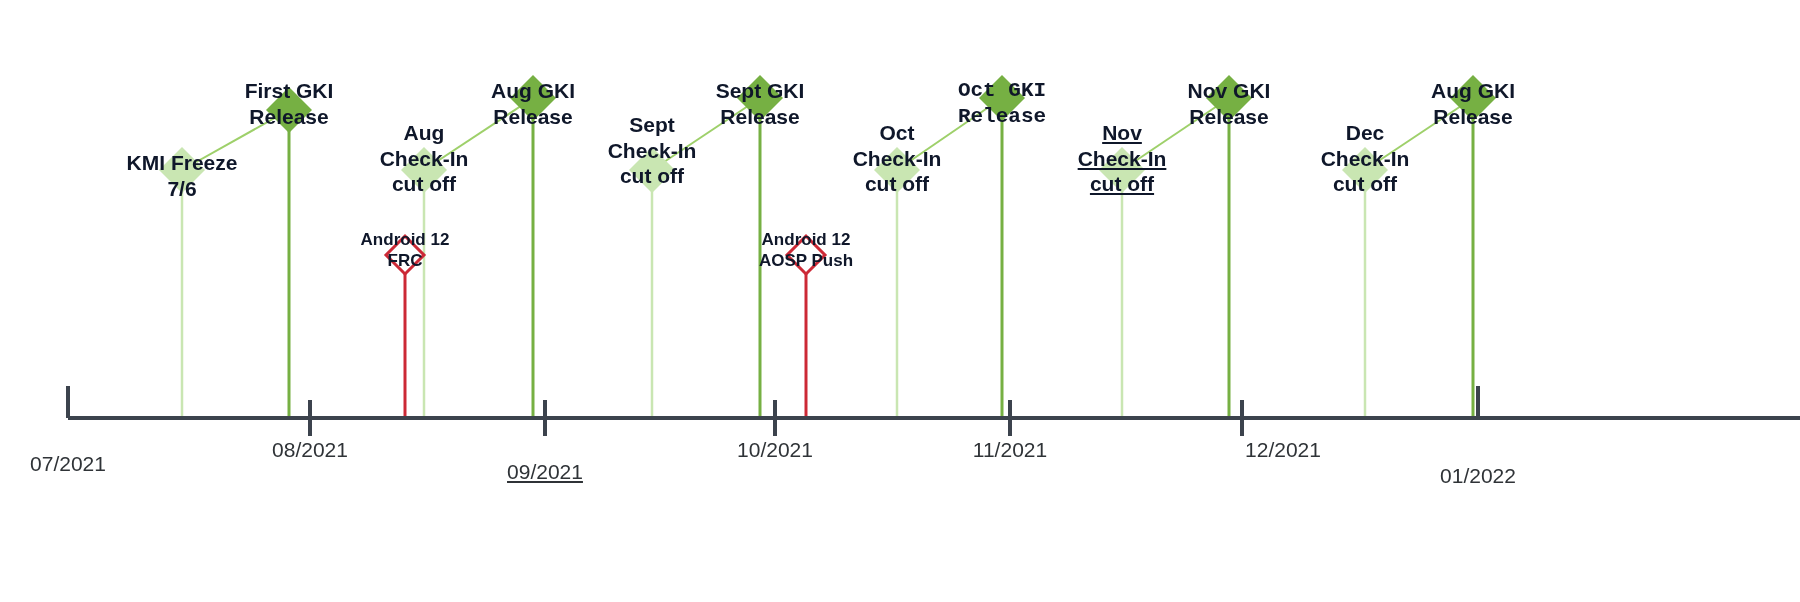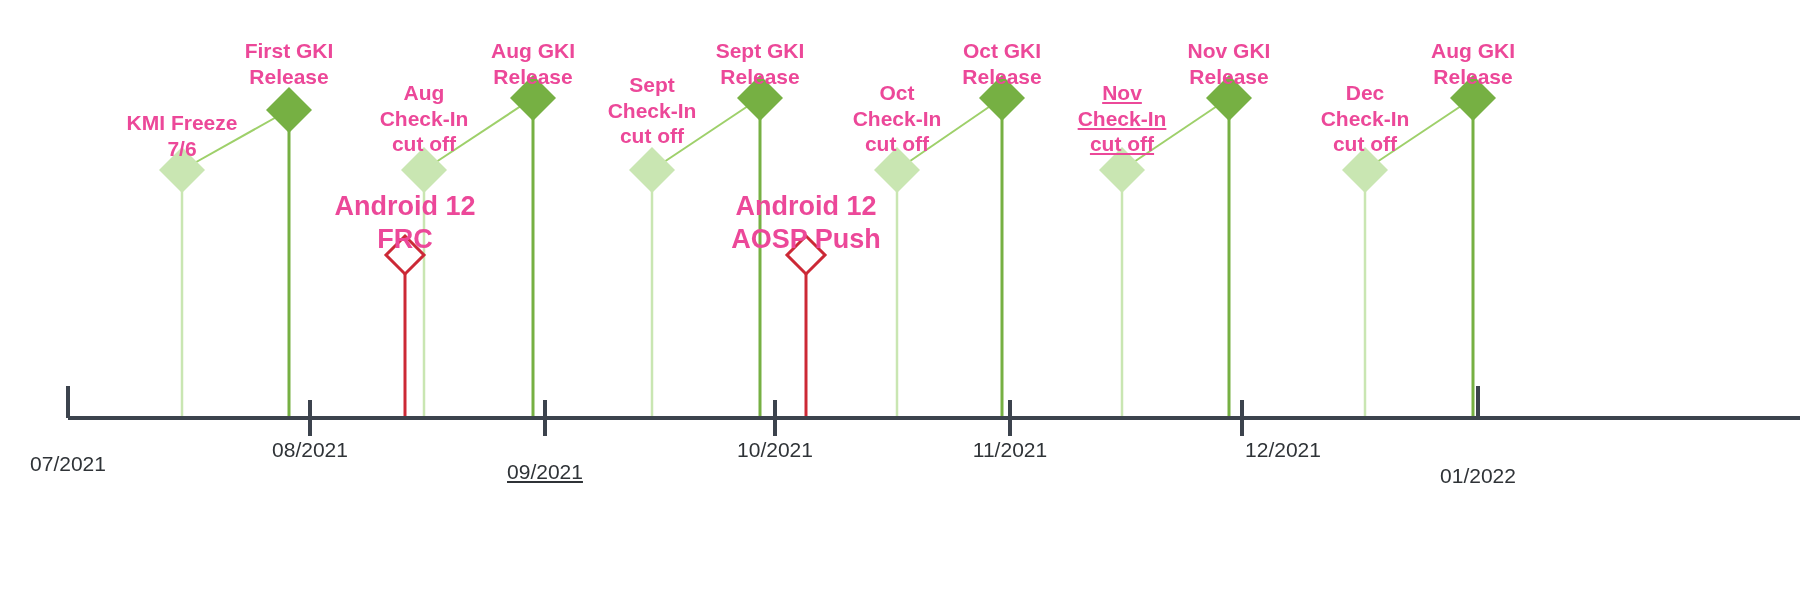--- a/index.html
+++ b/index.html
@@ -1,23 +1,23 @@
 <!DOCTYPE html>
 <html><head>
 <meta charset="utf-8">
 <style>
   html,body{margin:0;padding:0;background:#ffffff;}
   body{width:1800px;height:602px;font-family:"Liberation Sans",sans-serif;overflow:hidden;}
   #stage{position:relative;width:1800px;height:602px;background:#ffffff;}
   #svg{position:absolute;left:0;top:0;width:1800px;height:602px;}
-  .lbl{position:absolute;text-align:center;font-weight:bold;color:#ec4899;
-       font-family:"Liberation Sans",sans-serif;line-height:1.22;white-space:pre-line;}
+  .lbl{position:absolute;text-align:center;font-weight:bold;color:#0f172a;
+       font-family:"Liberation Sans",sans-serif;line-height:1.22;white-space:pre-line;margin-top:40px;}
   .lbl-release{font-size:21px;}
   .lbl-checkin{font-size:21px;text-align:center;}
-  .lbl-android{font-size:27px;}
+  .lbl-android{font-size:17px;}
   .axlbl{position:absolute;font-size:21px;color:#2f3337;font-family:"Liberation Sans",sans-serif;
          text-align:center;white-space:nowrap;}
 </style>
 </head>
 <body>
 
 <div id="stage">
   <svg id="svg" viewBox="0 0 1800 602" xmlns="http://www.w3.org/2000/svg">
     <g id="connectors">
         <line x1="182" y1="170" x2="289" y2="110" stroke="#9ed06a" stroke-width="2"></line>
@@ -85,21 +85,21 @@
       <div class="lbl lbl-checkin" style="width: 150px; left: 577px; top: 72px;">Sept
 Check-In
 cut off</div>
       <div class="lbl lbl-release" style="width: 190px; left: 665px; top: 38px;">Sept GKI
 Release</div>
       <div class="lbl lbl-android" style="width: 220px; left: 696px; top: 190px;">Android 12
 AOSP Push</div>
       <div class="lbl lbl-checkin" style="width: 150px; left: 822px; top: 80px;">Oct
 Check-In
 cut off</div>
-      <div class="lbl lbl-release" style="width: 180px; left: 912px; top: 38px;">Oct GKI
+      <div class="lbl lbl-release" style="width: 180px; left: 912px; top: 38px; font-family: Liberation Mono, monospace;">Oct GKI
 Release</div>
       <div class="lbl lbl-checkin" style="width: 150px; left: 1047px; top: 80px; text-decoration: underline;">Nov
 Check-In
 cut off</div>
       <div class="lbl lbl-release" style="width: 180px; left: 1139px; top: 38px;">Nov GKI
 Release</div>
       <div class="lbl lbl-checkin" style="width: 150px; left: 1290px; top: 80px;">Dec
 Check-In
 cut off</div>
       <div class="lbl lbl-release" style="width: 180px; left: 1383px; top: 38px;">Aug GKI

